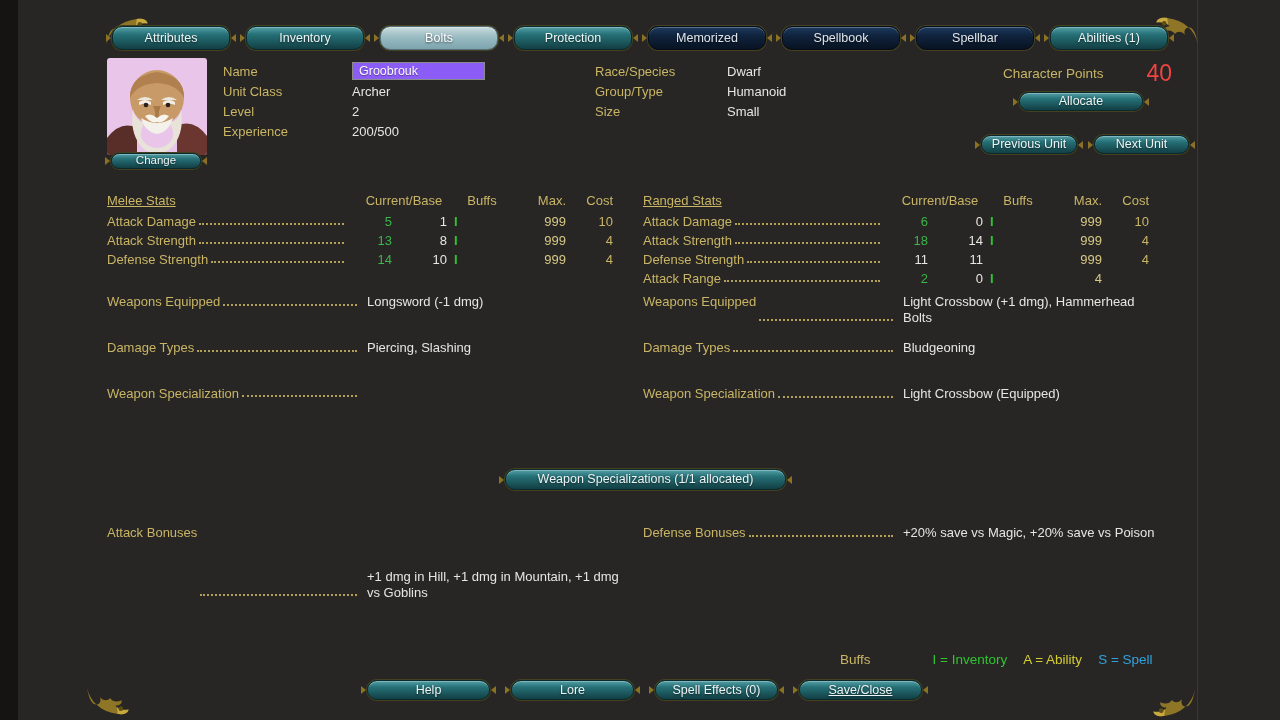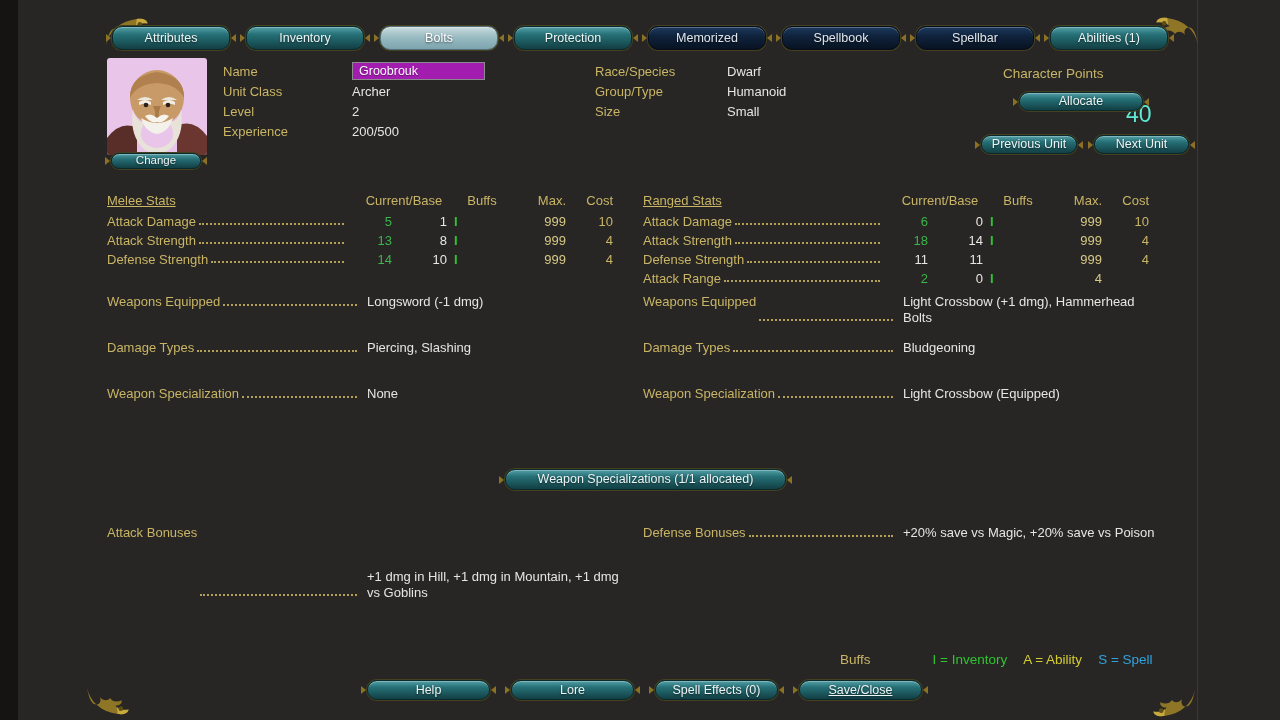--- a/index.html
+++ b/index.html
@@ -47,26 +47,26 @@
   
   .portrait{position:absolute;left:107px;top:58px;width:100px;height:97px;border-radius:3px;overflow:hidden;}
   .change-btn{position:absolute;left:111px;top:153px;width:90px;height:16px;font-size:11.5px;border-radius:8px;}
   .fields{position:absolute;}
   .frow{display:flex;align-items:center;height:20px;}
   .flabel{color:#c9b565;font-size:13px;}
   .fields-left .flabel{width:129px;}
   .fields-mid .flabel{width:132px;}
   .fvalue{color:#e7e5e1;font-size:13px;}
   .name-input{
-    width:125px;height:16px;background:#a21caf;border:1px solid #8a8a8a;
+    width:125px;height:16px;background:#8b5cf6;border:1px solid #8a8a8a;
     color:#fdfdfd;font-size:12.5px;line-height:16px;padding-left:6px;
     text-shadow:0 1px 1px rgba(0,0,0,.4);
   }
   .cp-label{position:absolute;left:1003px;top:66px;color:#c9b565;font-size:13.5px;}
-  .cp-value{position:absolute;left:1126px;top:60px;width:46px;text-align:left;color:#5eead4;font-size:23px;margin-top:41px;}
+  .cp-value{position:absolute;left:1126px;top:60px;width:46px;text-align:right;color:#ef4444;font-size:23px;}
   .allocate-btn{position:absolute;left:1019px;top:92px;width:124px;height:19px;}
   .prev-btn{position:absolute;left:981px;top:135px;width:96px;height:19px;}
   .next-btn{position:absolute;left:1094px;top:135px;width:95px;height:19px;}
 
   
   .stat-table{position:absolute;width:506px;font-size:13px;}
   .st-head{display:grid;grid-template-columns:240px 100px 70px 49px 47px;height:19px;color:#c9b565;}
   .st-title{text-decoration:underline;}
   .h-cb{text-align:center;padding-left:14px;}
   .h-buffs{text-align:center;}
@@ -327,21 +327,20 @@
         <span>Damage Types</span>
         <span class="leader"></span>
       </span>
     <span class="d-value dv-l">Piercing, Slashing</span>
   </div>
   <div class="detail-row" style="left:107px;top:386px;">
     <span class="d-label">
         <span>Weapon Specialization</span>
         <span class="leader"></span>
       </span>
-    <span class="d-value dv-l">None</span>
   </div>
 
   <div class="detail-row" style="left:643px;top:294px;">
     <span class="d-label">
         <span>Weapons Equipped</span>
         <span class="leader"></span>
       </span>
     <span class="d-value dv-r">Light Crossbow (+1 dmg), Hammerhead Bolts</span>
   </div>
   <div class="detail-row" style="left:643px;top:340px;">

